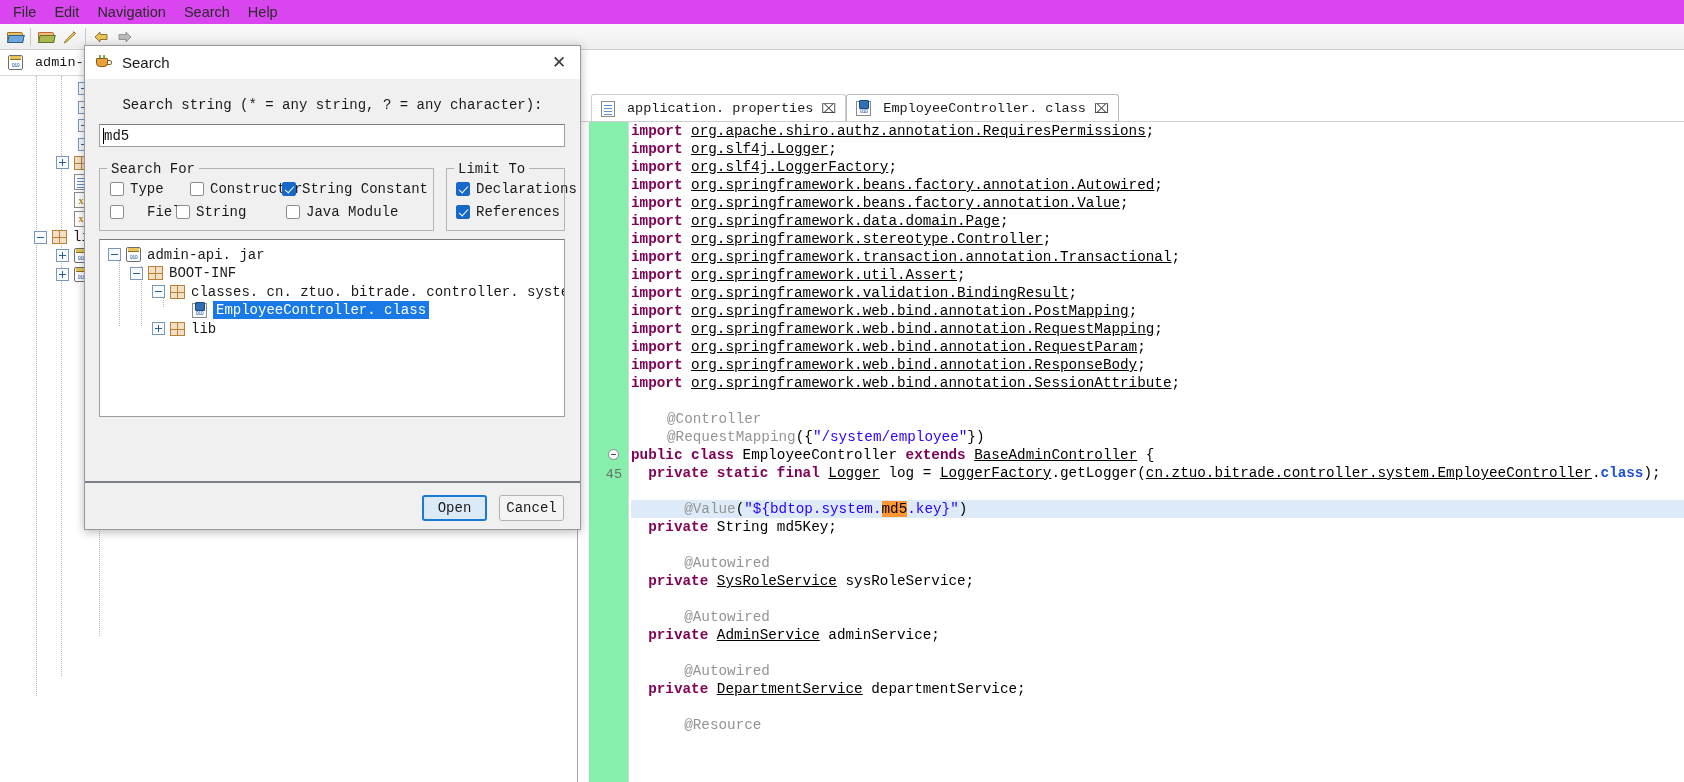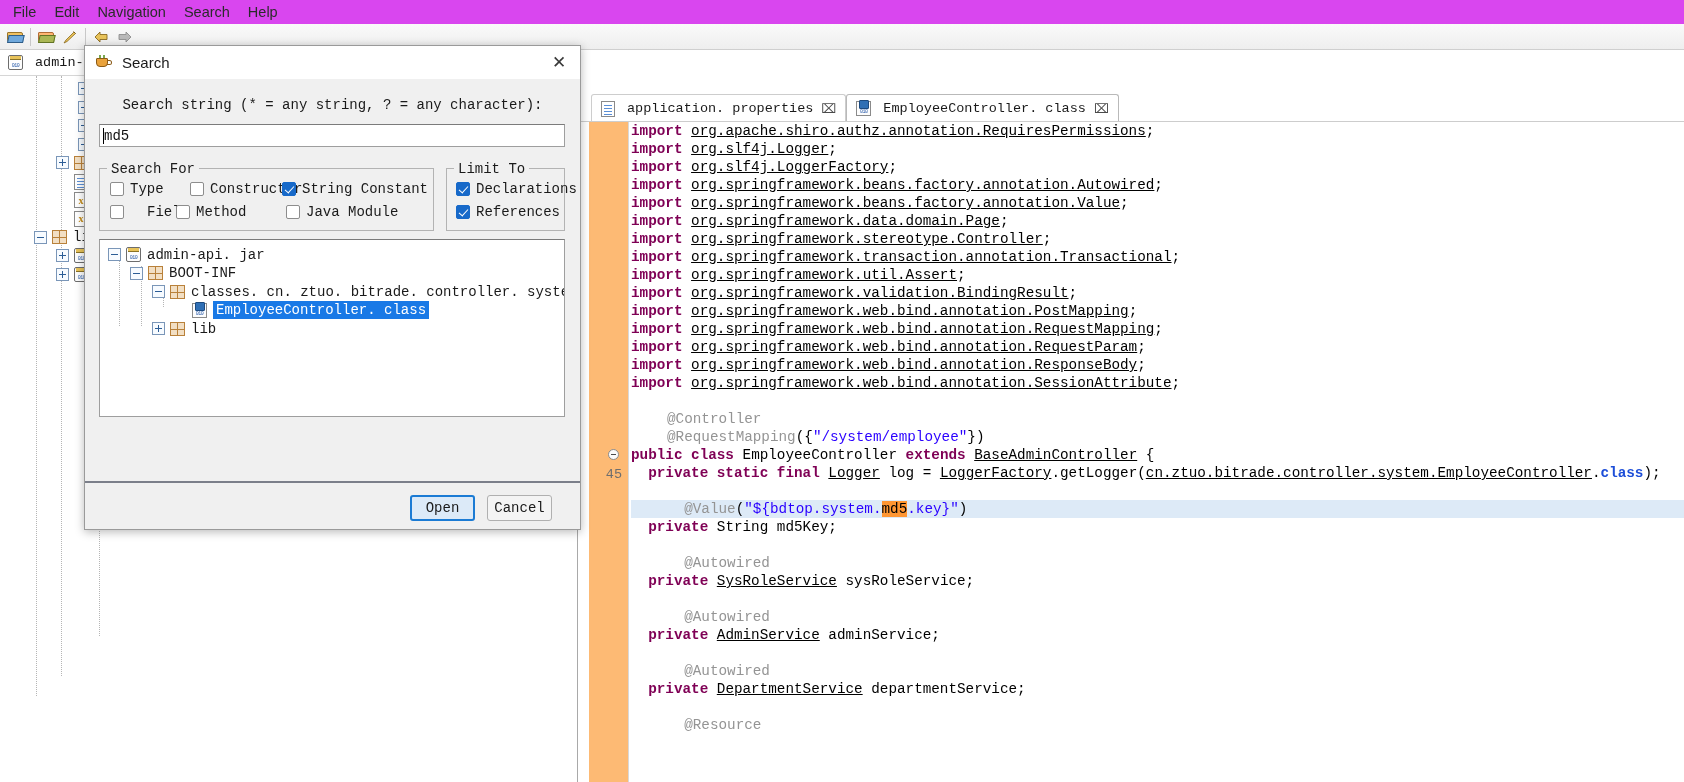--- a/index.html
+++ b/index.html
@@ -209,21 +209,21 @@
     position:absolute; left: 0; top: 71px; width: 1105px; height: 1px; background:#cdcdcd;
   }
   .ed-body {
     position: absolute; left: 10px; top: 72px;
     width: 1095px; height: 660px;
     background: #ffffff;
     overflow: hidden;
   }
   .gutter {
     position: absolute; left: 0; top: 0; width: 40px; height: 660px;
-    background: #fdba74; border-right: 1px solid #d8d8d8;
+    background: #86efac; border-right: 1px solid #d8d8d8;
   }
   .gut-line {
     position:absolute; right: 6px; font-family:"Liberation Mono", monospace;
     font-size: 13.5px; color: #6e6e6e;
   }
   .fold {
     position:absolute; left: 19px; width: 11px; height: 11px;
     border:1px solid #8a8a8a; border-radius: 50%; background:#fbfbfb;
   }
   .fold::before {
@@ -342,21 +342,21 @@
     font-family: "Liberation Mono", monospace;
     font-size: 14px; color: #1a1a1a;
   }
   .sel {
     background: #1979e6; color: #ffffff; padding: 1px 3px;
   }
   .dlg-footsep {
     position: absolute; left: 0; right: 0; bottom: 46px; height: 2px; background: #7b7f8a;
   }
   .dlg-buttons {
-    position: absolute; right: 28px; bottom: 8px;
+    position: absolute; right: 16px; bottom: 8px;
     display: flex; gap: 12px;
   }
   .btn {
     width: 65px; height: 26px;
     display: flex; align-items: center; justify-content: center;
     font-family: "Liberation Mono", monospace;
     font-size: 14px; color: #1a1a1a;
     background: #f4f4f4; border: 1px solid #b0b0b0; border-radius: 3px;
   }
   .btn.default {
@@ -541,21 +541,21 @@
                 <span class="cb-lbl">String Constant</span>
               </div>
             </div>
             <div style="display:flex; align-items:center; margin-top:7px;">
               <div class="cb-row" style="width:66px;gap:17px;">
                 <span class="cb"></span>
                 <span class="cb-lbl">Field</span>
               </div>
               <div class="cb-row" style="width:110px;">
                 <span class="cb"></span>
-                <span class="cb-lbl">Method</span>
+                <span class="cb-lbl">String</span>
               </div>
               <div class="cb-row">
                 <span class="cb"></span>
                 <span class="cb-lbl">Java Module</span>
               </div>
             </div>
           </div>
         </div>
 
         <div class="grp" style="width:119px; height:63px;">

